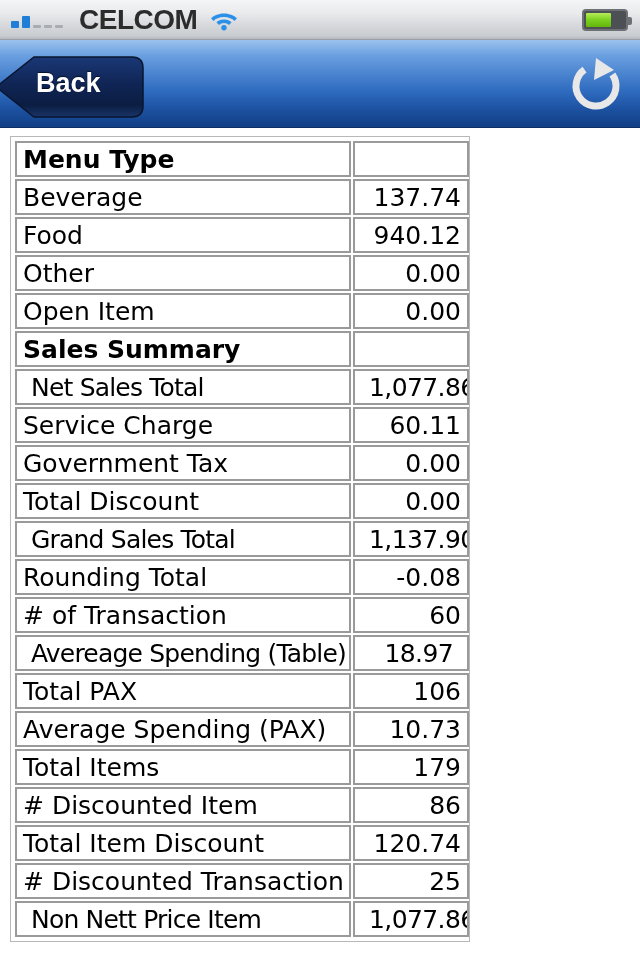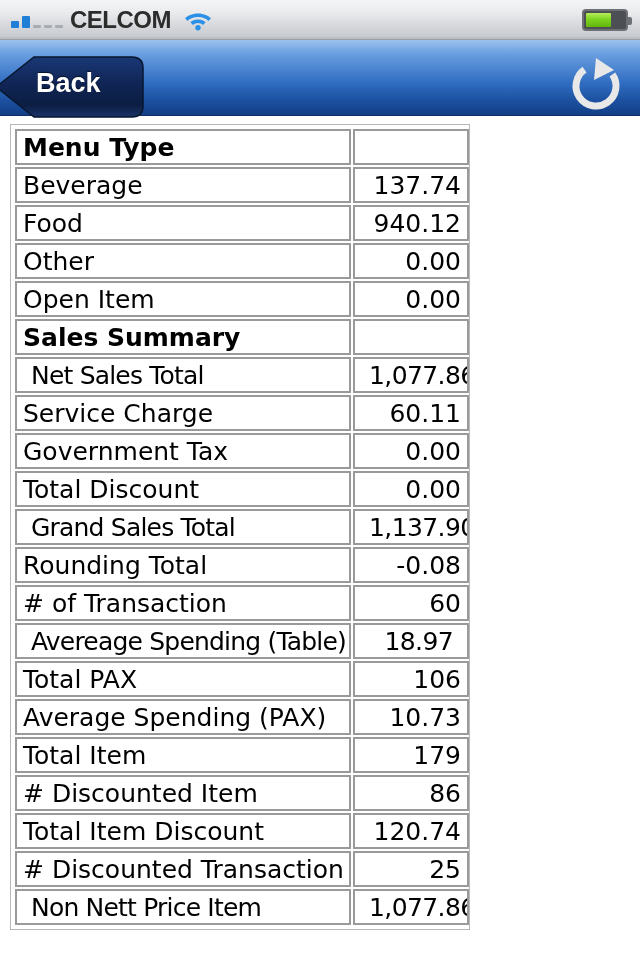--- a/index.html
+++ b/index.html
@@ -37,22 +37,22 @@
   .signal-bars .bar {
     width: 8px;
     border-radius: 1px;
     background: #1f7fd6;
   }
   .signal-bars .bar.b1 { height: 7px; }
   .signal-bars .bar.b2 { height: 12px; }
   .signal-bars .bar.off { background: #a9adb3; height: 3px; }
 
   .carrier {
-    margin-left: 7px;
-    font-size: 24px;
+    margin-left: 16px;
+    font-size: 28px;
     font-weight: bold;
     color: #2c2c2c;
     letter-spacing: -0.5px;
     font-family: "Liberation Sans", sans-serif;
     text-align: center;
   }
 
   .wifi {
     margin-left: 12px;
     width: 30px;
@@ -95,21 +95,21 @@
   .battery .fill {
     height: 100%;
     width: 66%;
     border-radius: 1px;
     background: linear-gradient(to bottom, #b6ec5a 0%, #7ed321 45%, #63b50c 100%);
   }
 
   
   .navbar {
     position: relative;
-    height: 76px;
+    height: 88px;
     width: 640px;
     background: linear-gradient(to bottom,
       #9cc2ee 0%, #6a9fe0 18%, #2f6cc0 58%, #1b4f9e 82%, #123f85 100%);
     border-bottom: 1px solid #0d2f63;
   }
   .back-shape {
     position: absolute;
     left: -18px;
     top: 16px;
     height: 58px;
@@ -305,21 +305,21 @@
           </tr>
           <tr>
             <td class="col-label">Total PAX</td>
             <td class="col-value">106</td>
           </tr>
           <tr>
             <td class="col-label">Average Spending (PAX)</td>
             <td class="col-value">10.73</td>
           </tr>
           <tr>
-            <td class="col-label">Total Item</td>
+            <td class="col-label">Total Items</td>
             <td class="col-value">179</td>
           </tr>
           <tr>
             <td class="col-label"># Discounted Item</td>
             <td class="col-value">86</td>
           </tr>
           <tr>
             <td class="col-label">Total Item Discount</td>
             <td class="col-value">120.74</td>
           </tr>

